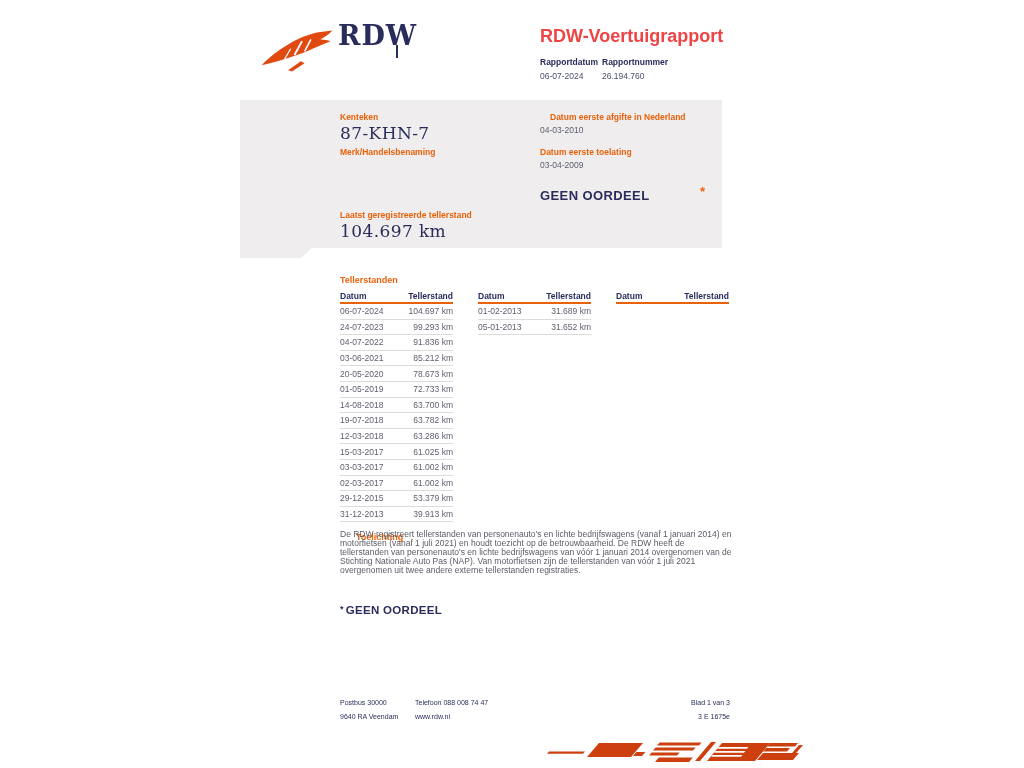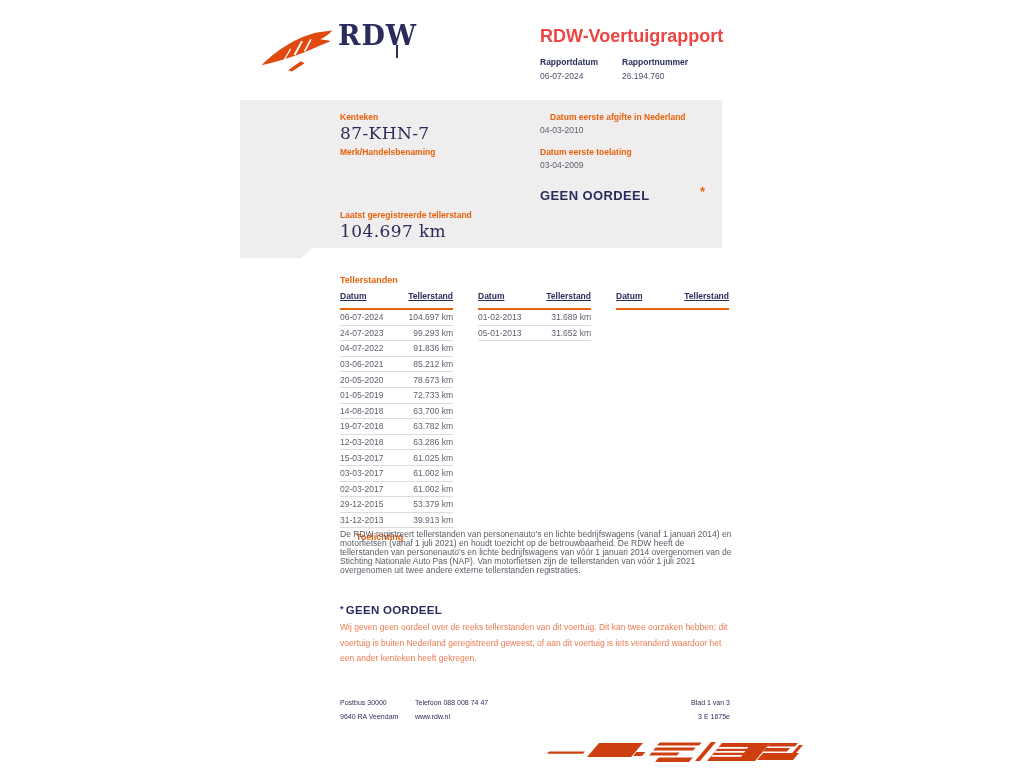--- a/index.html
+++ b/index.html
@@ -6,21 +6,21 @@
   .page{position:relative;width:1024px;height:768px;background:#ffffff;overflow:hidden;
         font-family:"Liberation Sans",sans-serif;color:#2a2d5c;}
 
   
   .logo-icon{position:absolute;left:258px;top:26px;width:78px;height:48px;}
   .logo-text{position:absolute;left:338px;top:20px;font-family:"DejaVu Serif",serif;
              font-size:27px;font-weight:600;letter-spacing:1px;color:#2a2d5c;}
   .logo-tick{position:absolute;left:396px;top:45px;width:2px;height:13px;background:#2a2d5c;}
   .report-title{position:absolute;left:540px;top:26px;font-family:Liberation Sans, sans-serif;
                 font-size:18px;font-weight:700;color:#ef4444;margin:0;}
-  .report-meta{position:absolute;left:540px;top:57px;display:flex;gap:20px;}
+  .report-meta{position:absolute;left:540px;top:57px;display:flex;}
   .meta-col{display:flex;flex-direction:column;gap:4px;}
   .meta-col:first-child{width:62px;}
   .meta-label{font-size:8.5px;font-weight:700;color:#2a2d5c;}
   .meta-value{font-size:8.5px;color:#4b4e6b;}
 
   
   .summary-box{position:absolute;left:240px;top:100px;width:482px;height:148px;background:#efeded;}
   .summary-box::after{content:"";position:absolute;left:0;top:148px;width:72px;height:10px;
                       background:#efeded;clip-path:polygon(0 0,100% 0,85% 100%,0 100%);}
   .sb-item{position:absolute;}
@@ -33,22 +33,22 @@
   .pos-afgifte-l{left:300px;top:12px;margin-left:10px;}    .pos-afgifte-v{left:300px;top:25px;}
   .pos-toelating-l{left:300px;top:47px;}  .pos-toelating-v{left:300px;top:60px;}
   .sb-oordeel{left:300px;top:88px;font-size:13px;font-weight:700;color:#2a2d5c;letter-spacing:.4px;}
   .sb-asterisk{left:460px;top:84px;font-size:13px;font-weight:700;color:#e8620c;}
 
   
   .teller-heading{position:absolute;left:340px;top:275px;font-size:9px;font-weight:700;color:#e8620c;margin:0;}
   .tables{position:absolute;left:340px;top:290px;display:flex;gap:25px;}
   .tgroup{width:113px;}
   .thead{display:flex;justify-content:space-between;align-items:flex-end;height:11px;
-         border-bottom:2px solid #e8620c;padding-bottom:7px;
-         font-size:8.5px;font-weight:700;color:#2a2d5c;text-decoration:underline;}
+         border-bottom:2px solid #e8620c;padding-bottom:1px;
+         font-size:8.5px;font-weight:700;color:#2a2d5c;}
   .trow{display:flex;justify-content:space-between;align-items:center;height:14.6px;
         border-bottom:1px solid #dcdcdc;font-size:8.5px;color:#5e6070;}
   .td-date{text-align:left;} .td-km{text-align:right;}
 
   
   .toelichting-heading{position:absolute;left:340px;top:516px;font-size:9px;font-weight:700;color:#e8620c;margin:16px;}
   .toelichting-body{position:absolute;left:340px;top:530px;width:392px;margin:0;
                     font-size:8.5px;line-height:9px;color:#5a5c66;}
   .oordeel-heading{position:absolute;left:340px;top:604px;font-size:11.5px;font-weight:700;
                    color:#2a2d5c;letter-spacing:.3px;margin:0;}
@@ -195,21 +195,20 @@
         <span>Datum</span>
         <span>Tellerstand</span>
       </div>
     </div>
   </div>
 
   <h3 class="toelichting-heading">Toelichting</h3>
   <p class="toelichting-body">De RDW registreert tellerstanden van personenauto's en lichte bedrijfswagens (vanaf 1 januari 2014) en motorfietsen (vanaf 1 juli 2021) en houdt toezicht op de betrouwbaarheid. De RDW heeft de tellerstanden van personenauto's en lichte bedrijfswagens van vóór 1 januari 2014 overgenomen van de Stichting Nationale Auto Pas (NAP). Van motorfietsen zijn de tellerstanden van vóór 1 juli 2021 overgenomen uit twee andere externe tellerstanden registraties.</p>
 
   <h3 class="oordeel-heading"><span class="ast">*</span><span>GEEN OORDEEL</span></h3>
-  <p class="oordeel-body">Wij geven geen oordeel over de reeks tellerstanden van dit voertuig. Dit kan twee oorzaken hebben: dit voertuig is buiten Nederland geregistreerd geweest, of aan dit voertuig is iets veranderd waardoor het een ander kenteken heeft gekregen.</p>
 
   <div class="footer-col footer-address">
     <span>Postbus 30000</span>
     <span>9640 RA Veendam</span>
   </div>
   <div class="footer-col footer-contact">
     <span>Telefoon 088 008 74 47</span>
     <span>www.rdw.nl</span>
   </div>
   <div class="footer-col footer-right">

